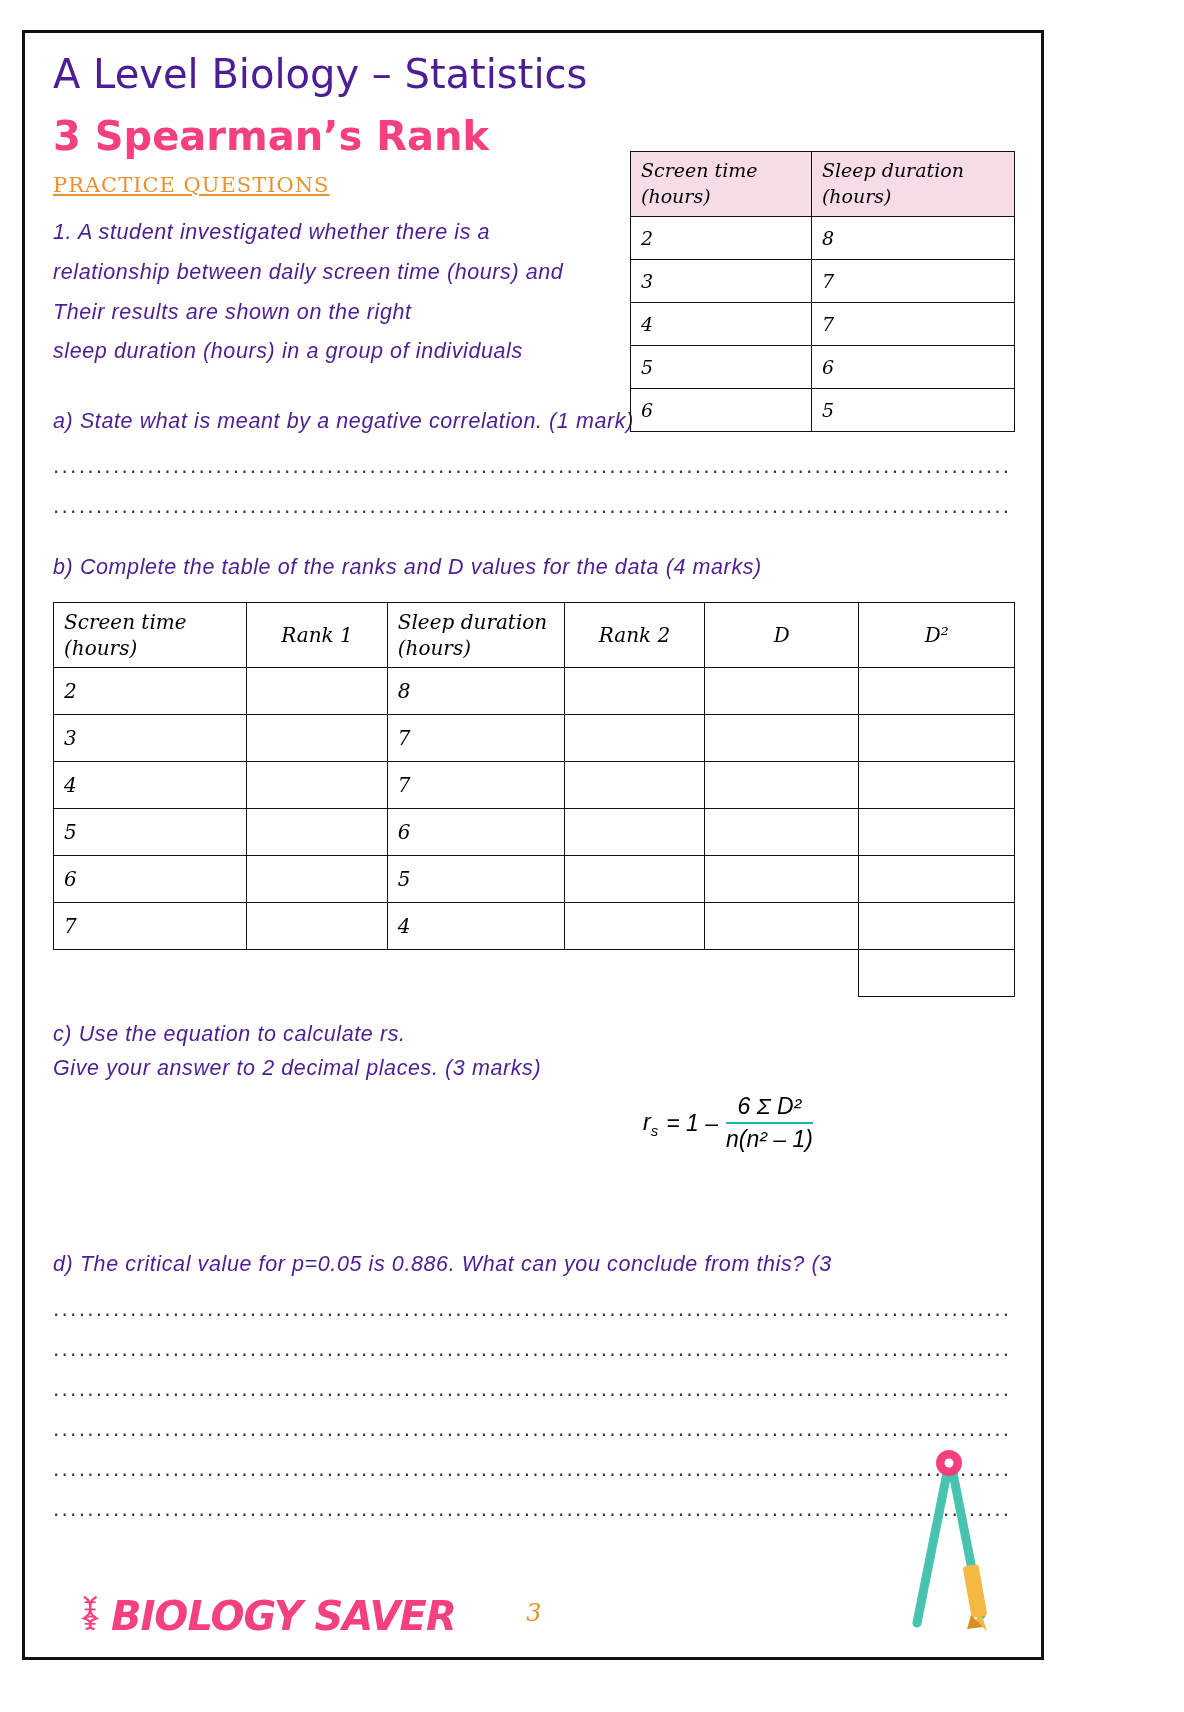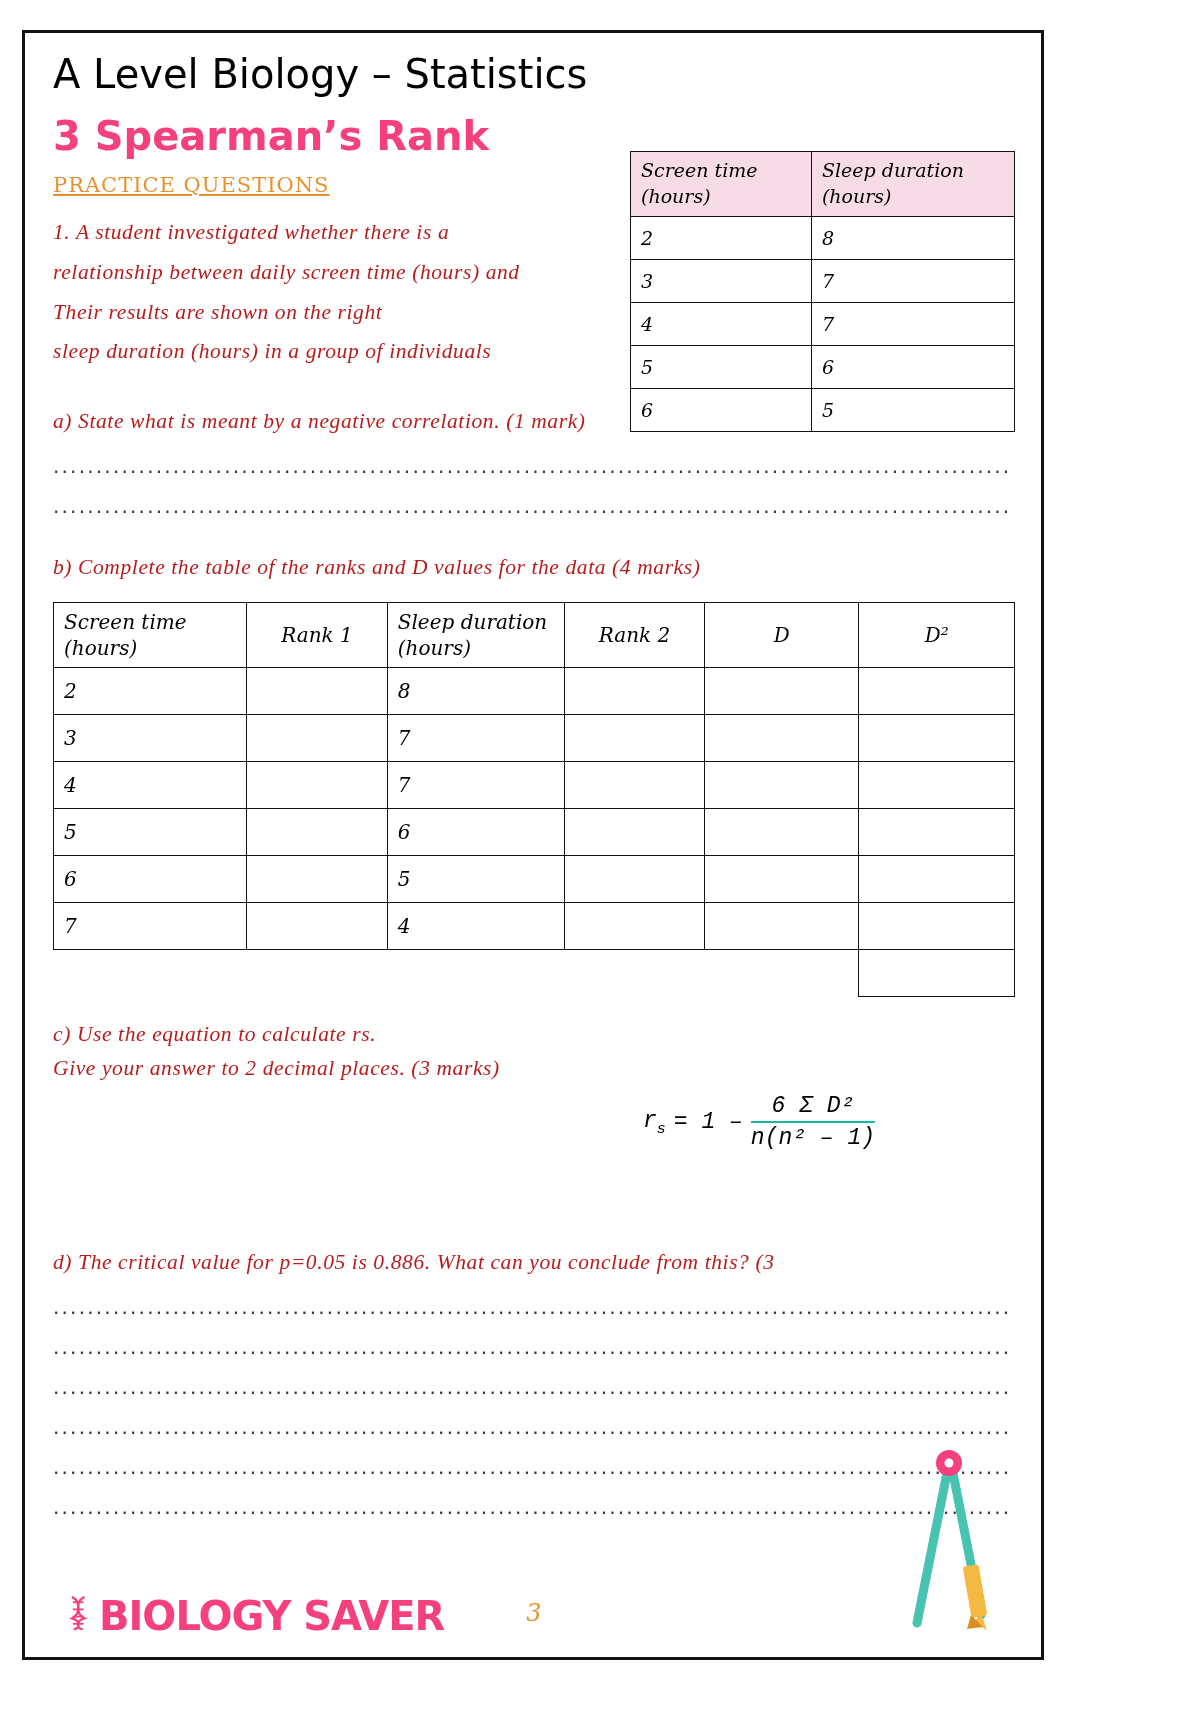--- a/index.html
+++ b/index.html
@@ -20,21 +20,21 @@
   }
   .inner{
     position:absolute;
     left:28px;top:18px;
     width:962px;height:1590px;
   }
   
   .title1{
     font-family:"DejaVu Sans", sans-serif;
     font-size:40px;
-    color:#000000;
+    color:#4c1d95;
     font-weight:400;
     letter-spacing:0px;
     line-height:1.15;
   }
   .title2{
     font-family:"DejaVu Sans", sans-serif;
     font-size:40px;
     color:#f4407f;
     font-weight:700;
     line-height:1.15;
@@ -43,24 +43,24 @@
   .practice{
     font-family:"DejaVu Serif", serif;
     font-size:21px;
     color:#e8922f;
     text-decoration:underline;
     letter-spacing:1px;
     margin-top:14px;
   }
   
   .hand{
-    font-family:Liberation Serif, serif;
+    font-family:Liberation Sans, sans-serif;
     font-style:italic;
     font-size:21.5px;
-    color:#b91c1c;
+    color:#4c1d95;
     line-height:1.85;
     letter-spacing:0.6px;
   }
   .q1{
     margin-top:16px;
     width:600px;
   }
   
   .small-table{
     position:absolute;
@@ -125,21 +125,21 @@
   .col4{width:135px;}
   .col5{width:160px;}
   .col6{width:160px;}
   
   .qc{margin-top:20px;line-height:1.6;}
   .formula{
     margin-top:8px;
     display:flex;
     justify-content:flex-start;
     padding-left:590px;
-    font-family:Liberation Mono, monospace;
+    font-family:Liberation Sans, sans-serif;
     font-style:italic;
     font-size:23px;
     align-items:center;
   }
   .frac{
     display:inline-block;
     text-align:center;
     vertical-align:middle;
     margin-left:8px;
   }
@@ -152,23 +152,24 @@
   .frac .den{
     display:block;
     padding-top:2px;
     font-size:23px;
   }
   .sub{font-size:15px;vertical-align:sub;}
   .qd{margin-top:92px;width:940px;}
   
   .footer-logo{
     position:absolute;
-    left:12px;bottom:2px;
+    left:24px;bottom:2px;
     font-family:"DejaVu Sans", sans-serif;
     font-weight:700;
+    font-style:italic;
     font-size:40px;
     color:#f4407f;
     letter-spacing:-1px;
   }
   .page-num{
     position:absolute;
     left:50%;bottom:14px;
     transform:translateX(-50%);
     font-family:"DejaVu Serif", serif;
     font-style:italic;

